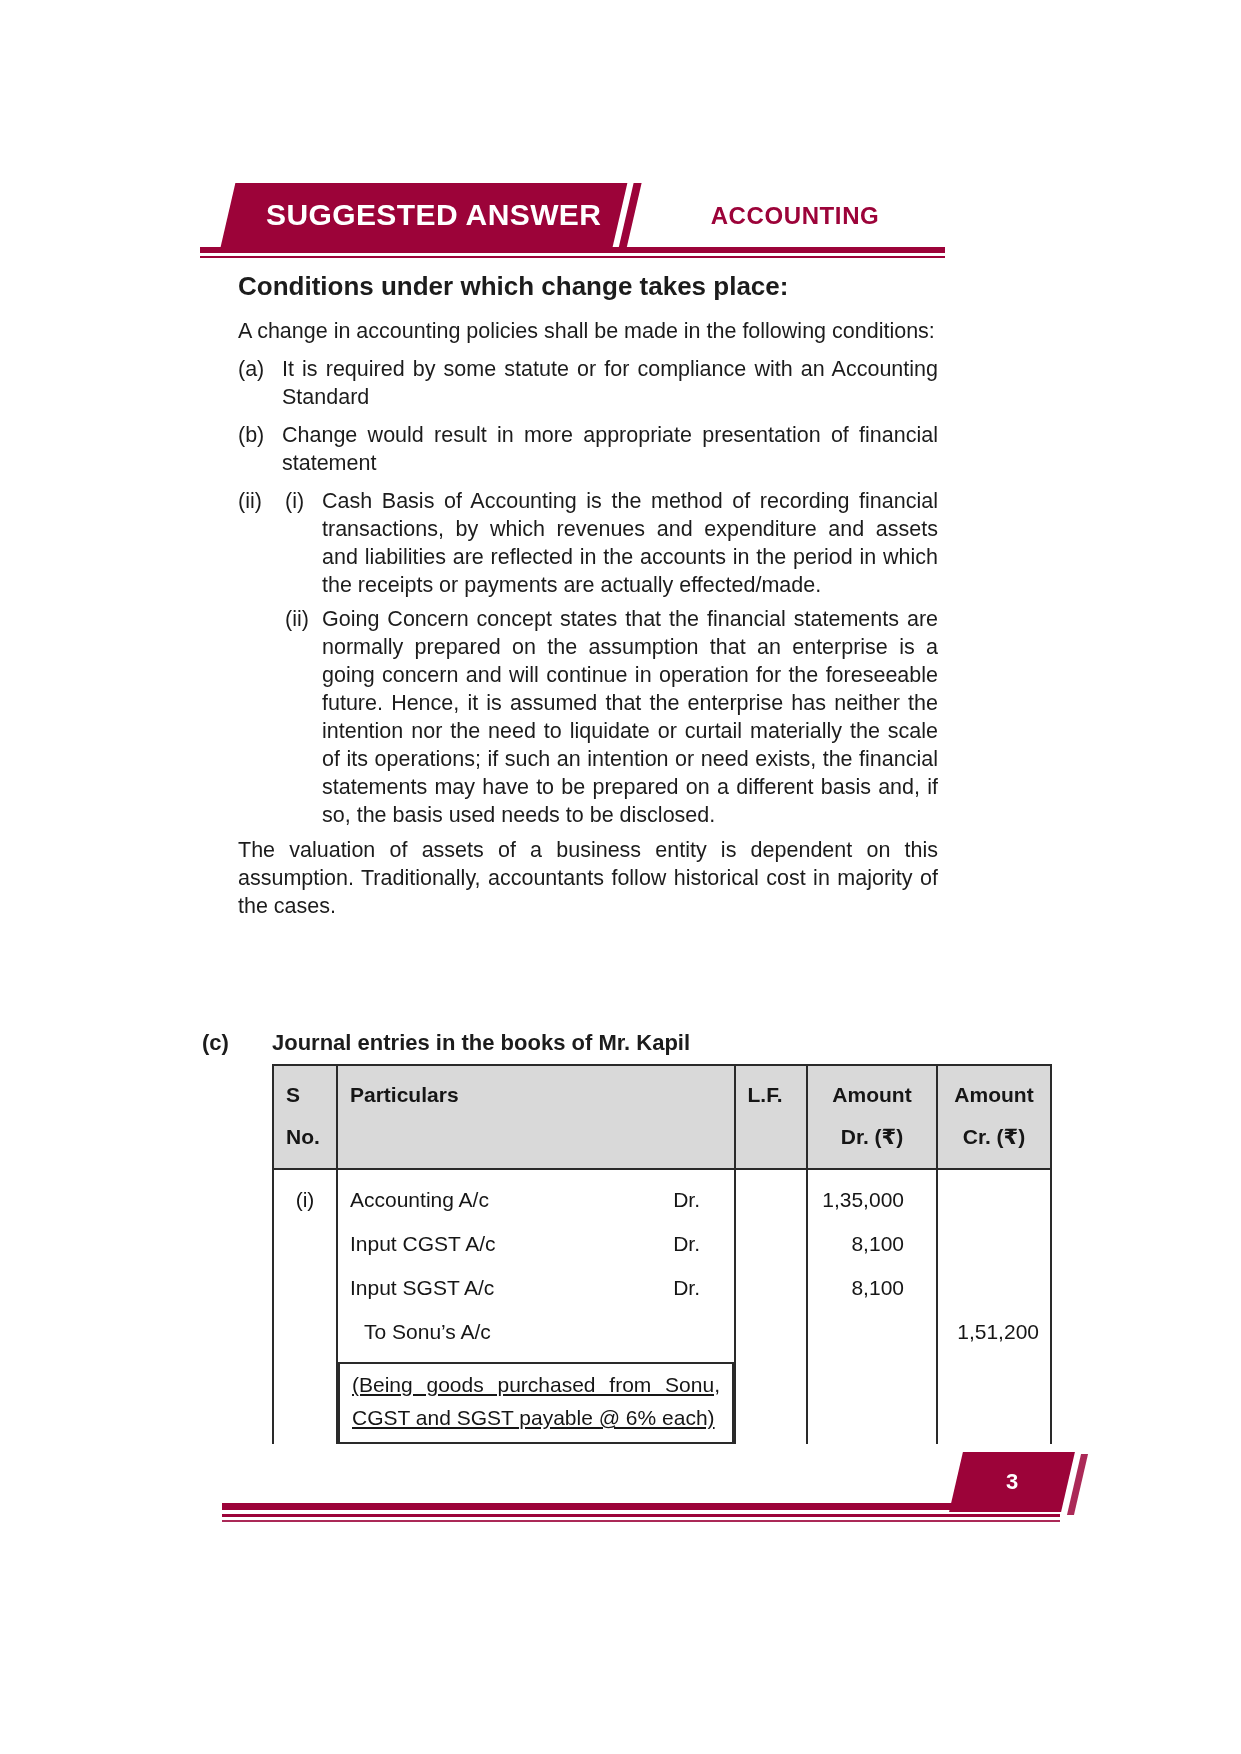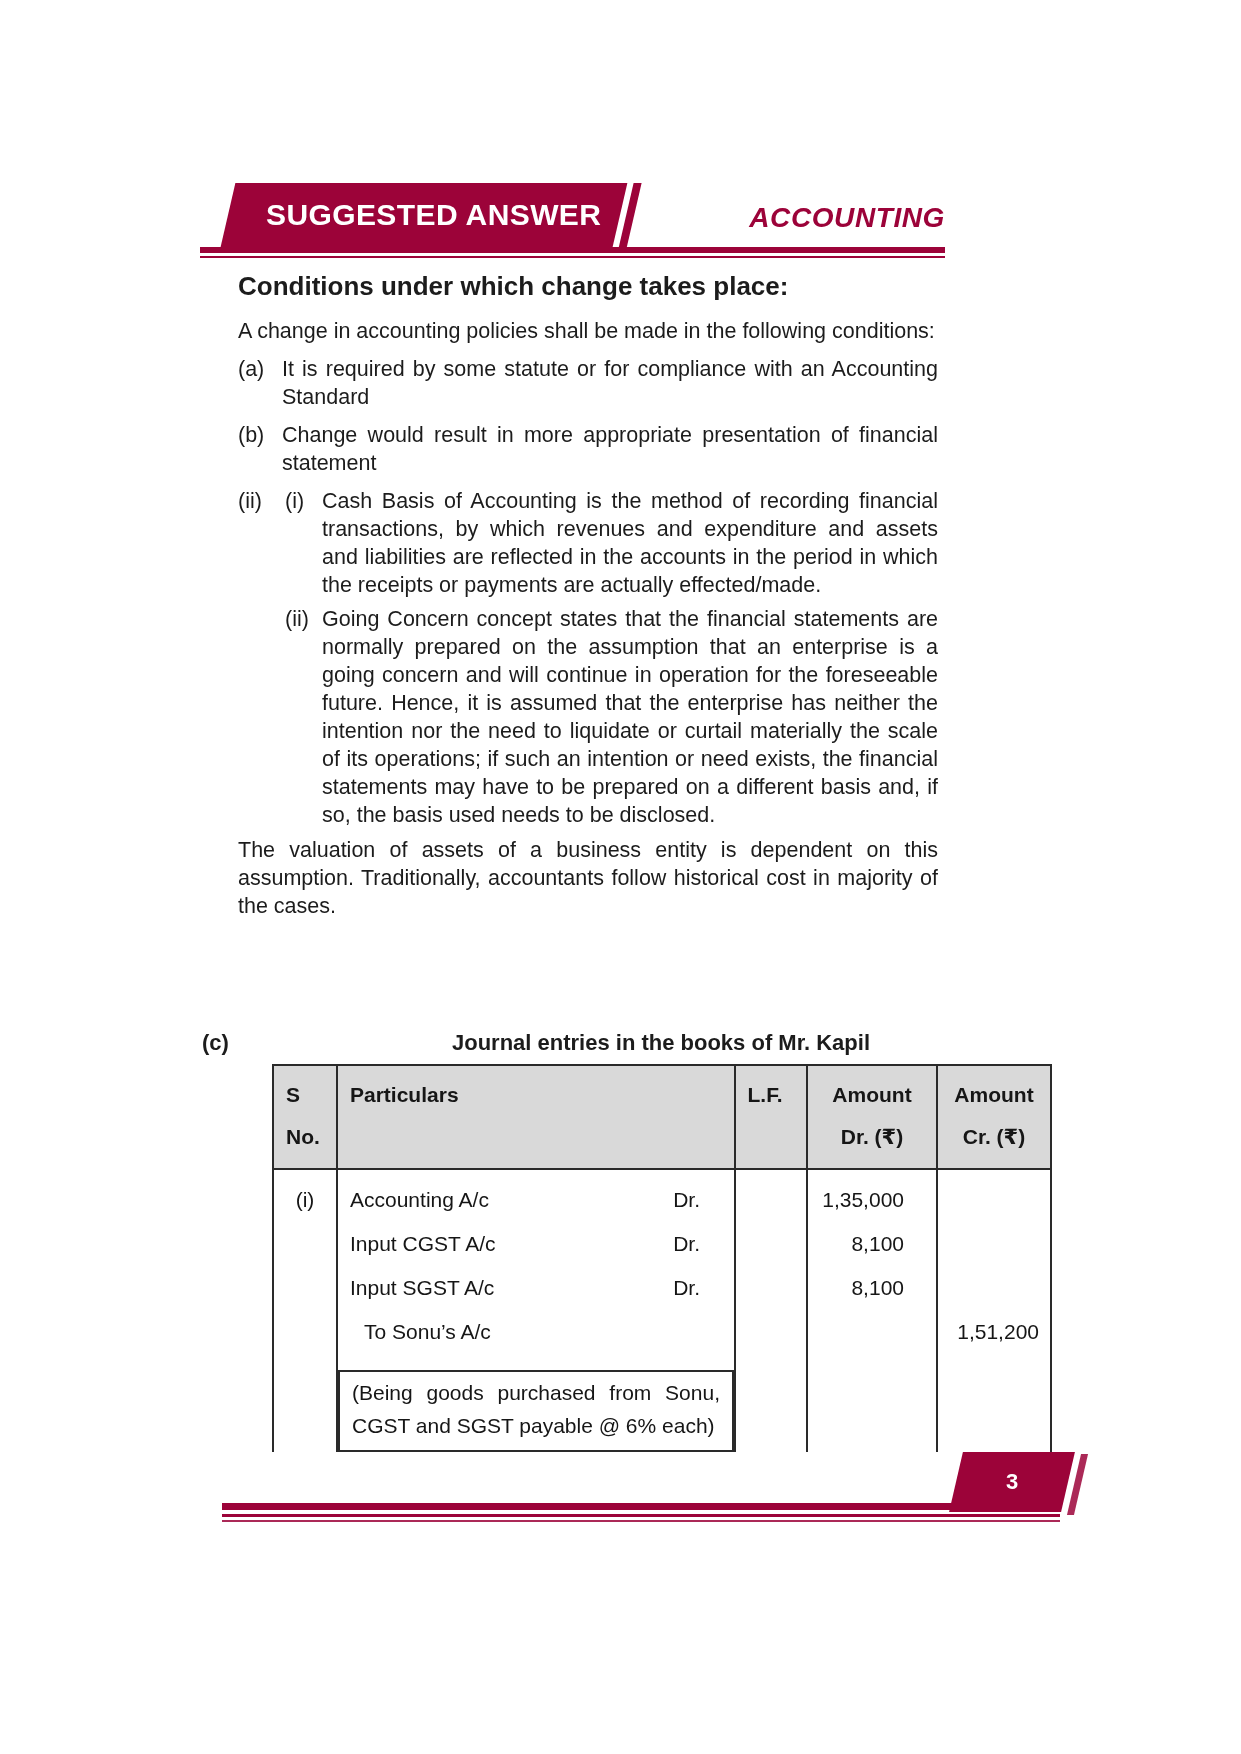--- a/index.html
+++ b/index.html
@@ -28,23 +28,22 @@
     position:absolute;top:0;bottom:-2px;right:-14px;width:8px;
     background:var(--maroon);transform:skewX(-13deg);
   }
   .banner .label{
     position:absolute;left:38px;top:0;right:0;height:64px;
     line-height:64px;color:#ffffff;font-weight:bold;font-size:30px;
     letter-spacing:0.4px;white-space:nowrap;
   }
   .subject{
     position:absolute;top:202px;left:645px;width:300px;
-    text-align:right;color:var(--maroon);font-weight:bold;font-size:28px;
+    text-align:center;color:var(--maroon);font-weight:bold;font-size:24px;
     letter-spacing:0.6px;
-    font-style:italic;
   }
   .header-rule-thick{position:absolute;left:200px;top:247px;width:745px;height:6px;background:var(--maroon);}
   .header-rule-thin{position:absolute;left:200px;top:256px;width:745px;height:2px;background:var(--maroon);}
 
   
   .content{
     position:absolute;left:238px;top:272px;width:700px;
     font-size:21.5px;line-height:28px;
   }
   .content h2{
@@ -56,21 +55,21 @@
   .li-nested .lbl-outer{flex:0 0 47px;}
   .li-nested .lbl-inner{flex:0 0 37px;}
   .li .txt{flex:1;text-align:justify;}
   .li.tight{margin-bottom:6px;}
   .li.tight2{margin-bottom:7px;}
   .indent2{}
 
   
   .part-c{position:absolute;left:0;top:1030px;width:1241px;height:30px;}
   .part-c .pc-label{position:absolute;left:202px;top:0;font-weight:bold;font-size:22px;}
-  .part-c .pc-title{position:absolute;left:272px;top:0;width:778px;text-align:center;font-weight:bold;font-size:22px;}
+  .part-c .pc-title{position:absolute;left:272px;top:0;width:778px;text-align:left;font-weight:bold;font-size:22px;}
 
   
   table.journal{
     position:absolute;left:272px;top:1064px;width:778px;
     border-collapse:collapse;table-layout:fixed;
     font-size:21px;color:#161616;
   }
   table.journal th{
     background:#D9D9D9;border:2px solid var(--grid);
     font-weight:bold;text-align:left;vertical-align:top;
@@ -84,23 +83,23 @@
     border-bottom:none;vertical-align:top;padding:0;
   }
   td.cell-sno{text-align:center;}
   .line{height:44px;line-height:44px;white-space:nowrap;}
   .row-pad{padding-top:8px;}
   .entry{display:flex;justify-content:space-between;padding-left:12px;padding-right:34px;}
   .entry.indent{padding-left:26px;}
   .amt{text-align:right;padding-right:32px;}
   td.cell-cr .amt{padding-right:11px;}
   .narr{
-    margin-top:16px;border:2px solid var(--grid);
+    margin-top:8px;border:2px solid var(--grid);
     padding:4px 12px 8px 12px;
-    line-height:33px;text-align:justify;white-space:normal;
+    line-height:33px;text-align:justify;white-space:normal;text-decoration:underline;
   }
   td.cell-part{padding-bottom:4px;}
 
   
   .footer-rule-thick{position:absolute;left:222px;top:1503px;width:752px;height:7px;background:var(--maroon);}
   .footer-rule-thin1{position:absolute;left:222px;top:1514px;width:838px;height:2.5px;background:var(--maroon);}
   .footer-rule-thin2{position:absolute;left:222px;top:1520px;width:838px;height:1.5px;background:var(--maroon);opacity:.85;}
   .page-badge{position:absolute;left:956px;top:1452px;width:112px;height:60px;}
   .page-badge .bg{position:absolute;inset:0;background:var(--maroon);transform:skewX(-13deg);}
   .page-badge .edge-sliver{position:absolute;top:2px;bottom:-3px;right:-13px;width:7px;background:var(--maroon);opacity:.85;transform:skewX(-13deg);}

